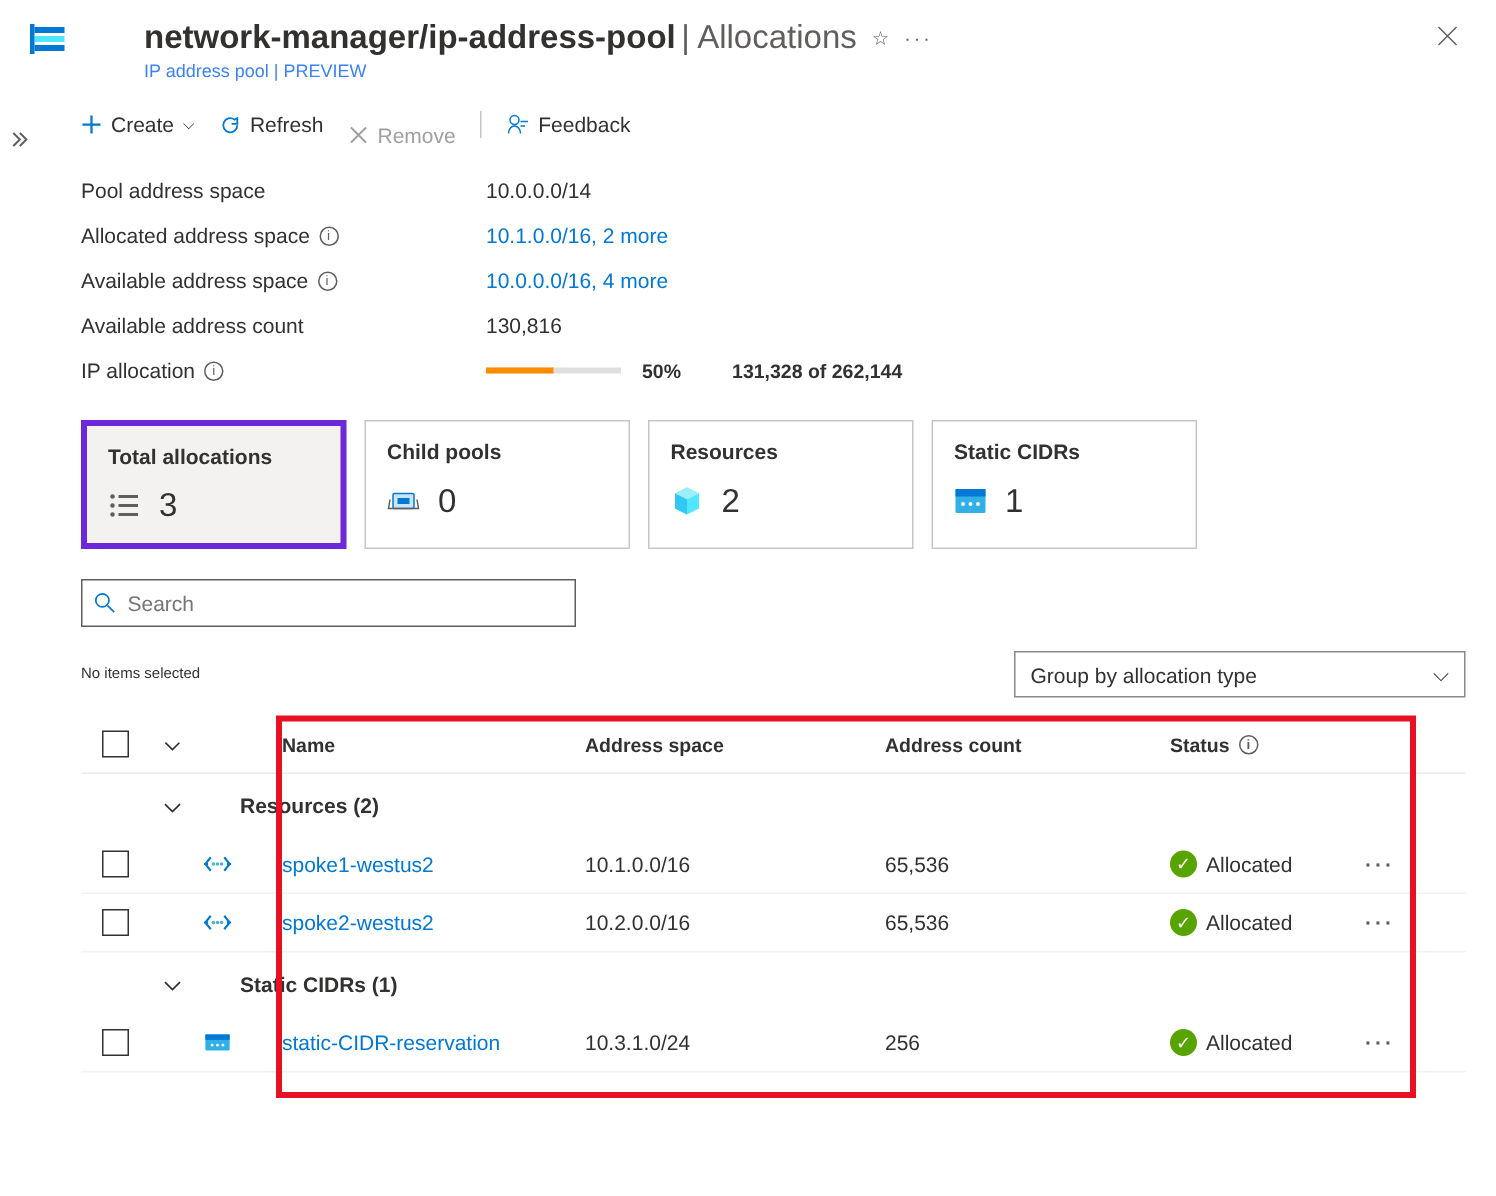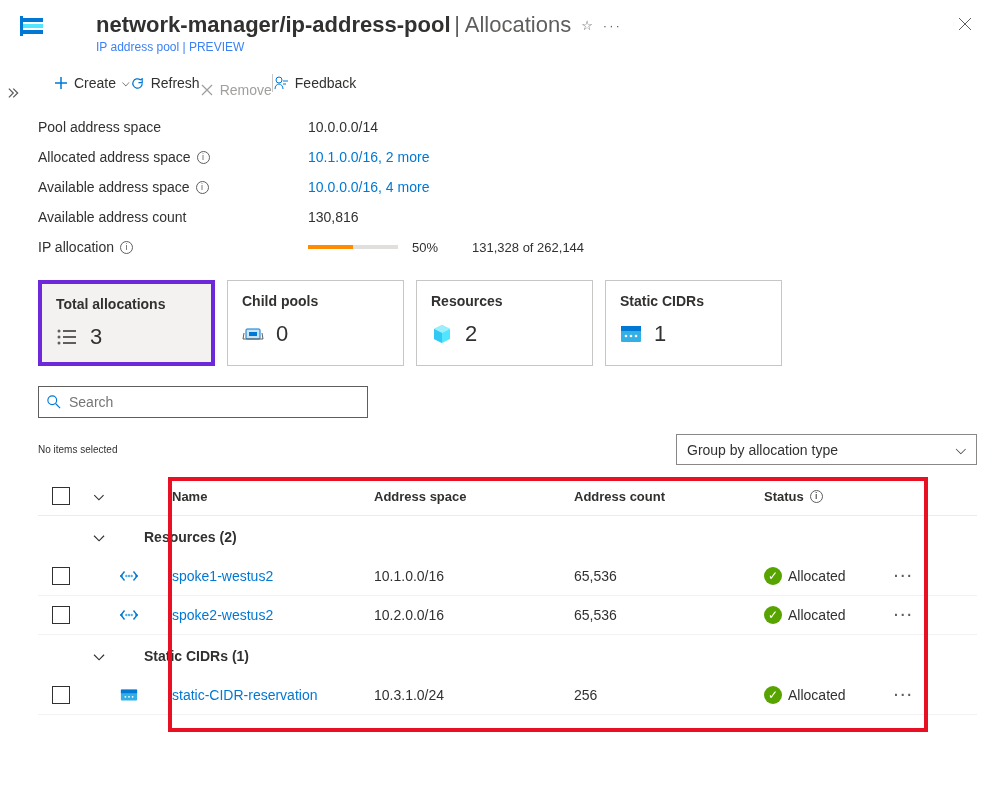--- a/index.html
+++ b/index.html
@@ -11,36 +11,36 @@
     
     .header { display: flex; align-items: flex-start; padding: 12px 20px 0 20px; }
     .header-icon { width: 28px; height: 28px; margin-right: 8px; flex-shrink: 0; }
     .header-titles { flex: 1; margin-left: 40px; }
     .header-title-row { display: flex; align-items: center; gap: 10px; }
     .header-title { font-size: 22px; font-weight: 600; color: #323130; }
     .header-title-light { font-weight: 400; color: #605e5c; }
     .header-subtitle { font-size: 12px; color: #3b82f6; margin-top: 2px; }
     .close-btn { margin-left: auto; color: #605e5c; cursor: pointer; padding: 4px; }
     
-    .toolbar { display: flex; align-items: center; padding: 14px 20px 14px 54px; border-bottom: none; }
+    .toolbar { display: flex; align-items: center; gap: 16px; padding: 14px 20px 14px 54px; border-bottom: none; }
     .toolbar-item { display: flex; align-items: center; gap: 6px; cursor: pointer; color: #323130; font-size: 14px; }
     .toolbar-item.disabled { color: #a19f9d; cursor: default; margin-top: 14px; }
     .toolbar-sep { width: 1px; height: 18px; background: #c8c6c4; }
     .chevron-down { font-size: 10px; }
     
-    .content { padding: 0 20px 0 38px; }
+    .content { padding: 0 20px 0 54px; }
     
     .props { margin-bottom: 18px; }
     .prop-row { display: flex; align-items: center; padding: 7px 0; }
     .prop-label { width: 270px; color: #323130; font-size: 14px; display: flex; align-items: center; gap: 6px; }
     .prop-value { font-size: 14px; color: #323130; }
     .prop-value.link { color: #0078d4; cursor: pointer; }
     .info-icon { width: 13px; height: 13px; border: 1px solid #605e5c; border-radius: 50%; display: inline-flex; align-items: center; justify-content: center; font-size: 9px; color: #605e5c; font-style: normal; }
     
-    .alloc-row { display: flex; align-items: center; gap: 14px; }
+    .alloc-row { display: flex; align-items: center; gap: 14px; font-weight: bold; }
     .progress-bar { width: 90px; height: 4px; background: #e1dfdd; position: relative; }
     .progress-fill { height: 100%; background: #ff8c00; }
     
     .cards { display: flex; gap: 12px; margin-bottom: 20px; }
     .card { border: 1px solid #c8c6c4; padding: 12px 14px; width: 177px; cursor: pointer; }
     .card.active { border: 4px solid #6d28d9; background: #f3f2f1; }
     .card-title { font-size: 14px; font-weight: 600; margin-bottom: 12px; }
     .card-body { display: flex; align-items: center; gap: 12px; }
     .card-count { font-size: 22px; font-weight: 400; }
     .card-icon { width: 22px; height: 22px; display: flex; align-items: center; justify-content: center; }

